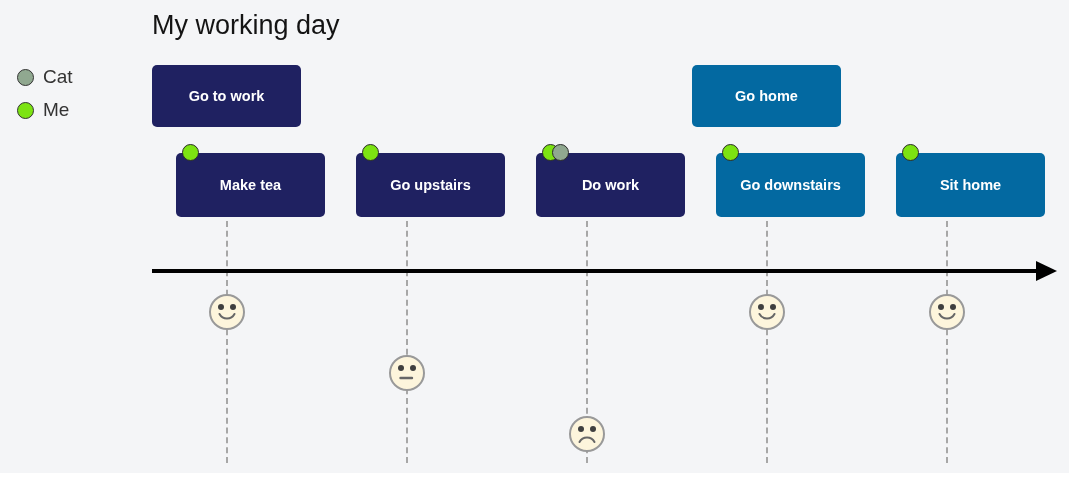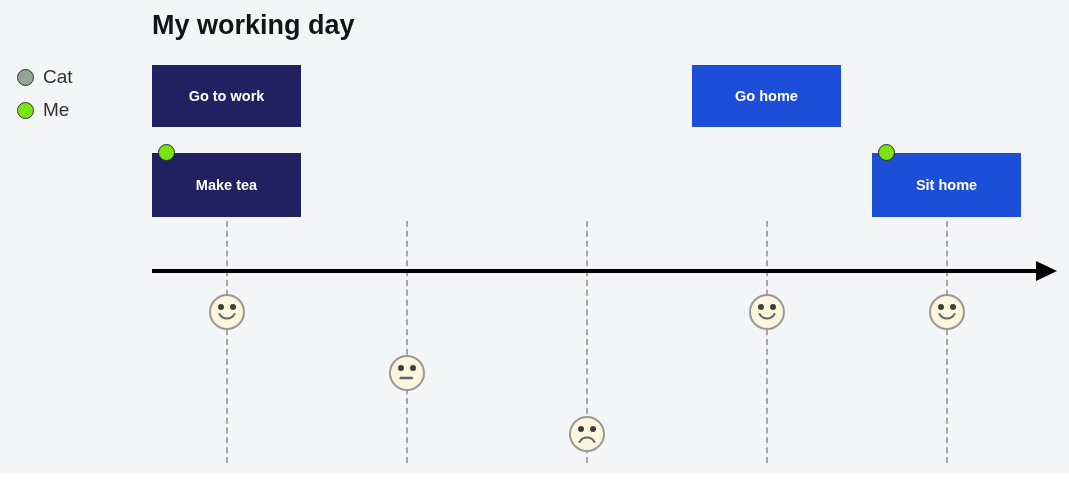--- a/index.html
+++ b/index.html
@@ -2,39 +2,39 @@
 <html><head>
 <meta charset="utf-8">
 <style>
   html,body{margin:0;padding:0;background:#ffffff;}
   .stage{
     position:relative;width:1069px;height:488px;overflow:hidden;
     font-family:"Liberation Sans", sans-serif;background:#ffffff;
   }
   .canvas{position:absolute;left:0;top:0;width:1069px;height:473px;background:#f4f5f7;}
   .title{
-    position:absolute;left:152px;top:10px;font-size:27px;font-weight:bold;color:#141414;
+    position:absolute;left:152px;top:10px;font-size:27px;font-weight:normal;color:#141414;
   }
   .legend{position:absolute;left:0;top:0;}
   .legend-item{position:absolute;display:flex;align-items:center;gap:9px;}
   .legend-item.cat{left:17px;top:66px;}
   .legend-item.me{left:17px;top:99px;}
   .ldot{width:15px;height:15px;border-radius:50%;border:1.5px solid #333;box-sizing:content-box;}
   .ldot.cat{background:#90a890;}
   .ldot.me{background:#7ce312;}
   .legend-label{font-size:19px;color:#333333;}
 
   .box{
-    position:absolute;width:149px;border-radius:0;color:#ffffff;font-weight:bold;
+    position:absolute;width:149px;border-radius:5px;color:#ffffff;font-weight:bold;
     font-size:14.5px;display:flex;align-items:center;justify-content:center;text-align:center;
   }
   .section-box{top:65px;height:62px;}
-  .task-box{top:153px;height:64px;}
+  .task-box{top:153px;height:64px;margin-left:24px;}
   .navy{background:#1f2161;}
-  .purple{background:#1d4ed8;}
+  .purple{background:#0369a1;}
 
   .adot{
     position:absolute;top:-9px;width:17px;height:17px;border-radius:50%;
     border:1.5px solid #2b2b2b;box-sizing:border-box;
   }
   .adot.me{background:#7ce312;left:6px;}
   .adot.cat{background:#90a890;left:16px;}
 
   .vline{position:absolute;top:221px;height:242px;width:0;border-left:2px dashed #a7a7a7;}
 
@@ -75,20 +75,33 @@
     <span>Go to work</span>
   </div>
   <div class="box section-box purple" style="left:692px">
     <span>Go home</span>
   </div>
 
   <div class="box task-box navy" style="left:152px">
     <span class="adot me"></span>
     <span>Make tea</span>
   </div>
+  <div class="box task-box navy" style="left:332px">
+    <span class="adot me"></span>
+    <span>Go upstairs</span>
+  </div>
+  <div class="box task-box navy" style="left:512px">
+    <span class="adot me"></span>
+    <span class="adot cat"></span>
+    <span>Do work</span>
+  </div>
+  <div class="box task-box purple" style="left:692px">
+    <span class="adot me"></span>
+    <span>Go downstairs</span>
+  </div>
   <div class="box task-box purple" style="left:872px">
     <span class="adot me"></span>
     <span>Sit home</span>
   </div>
 
   <div class="axis-line"></div>
   <div class="axis-arrow"></div>
 
   <svg class="face" style="left:208px;top:293px" viewBox="0 0 38 38">
     <circle cx="19" cy="19" r="17" fill="#fdf5dc" stroke="#999999" stroke-width="2"></circle>

